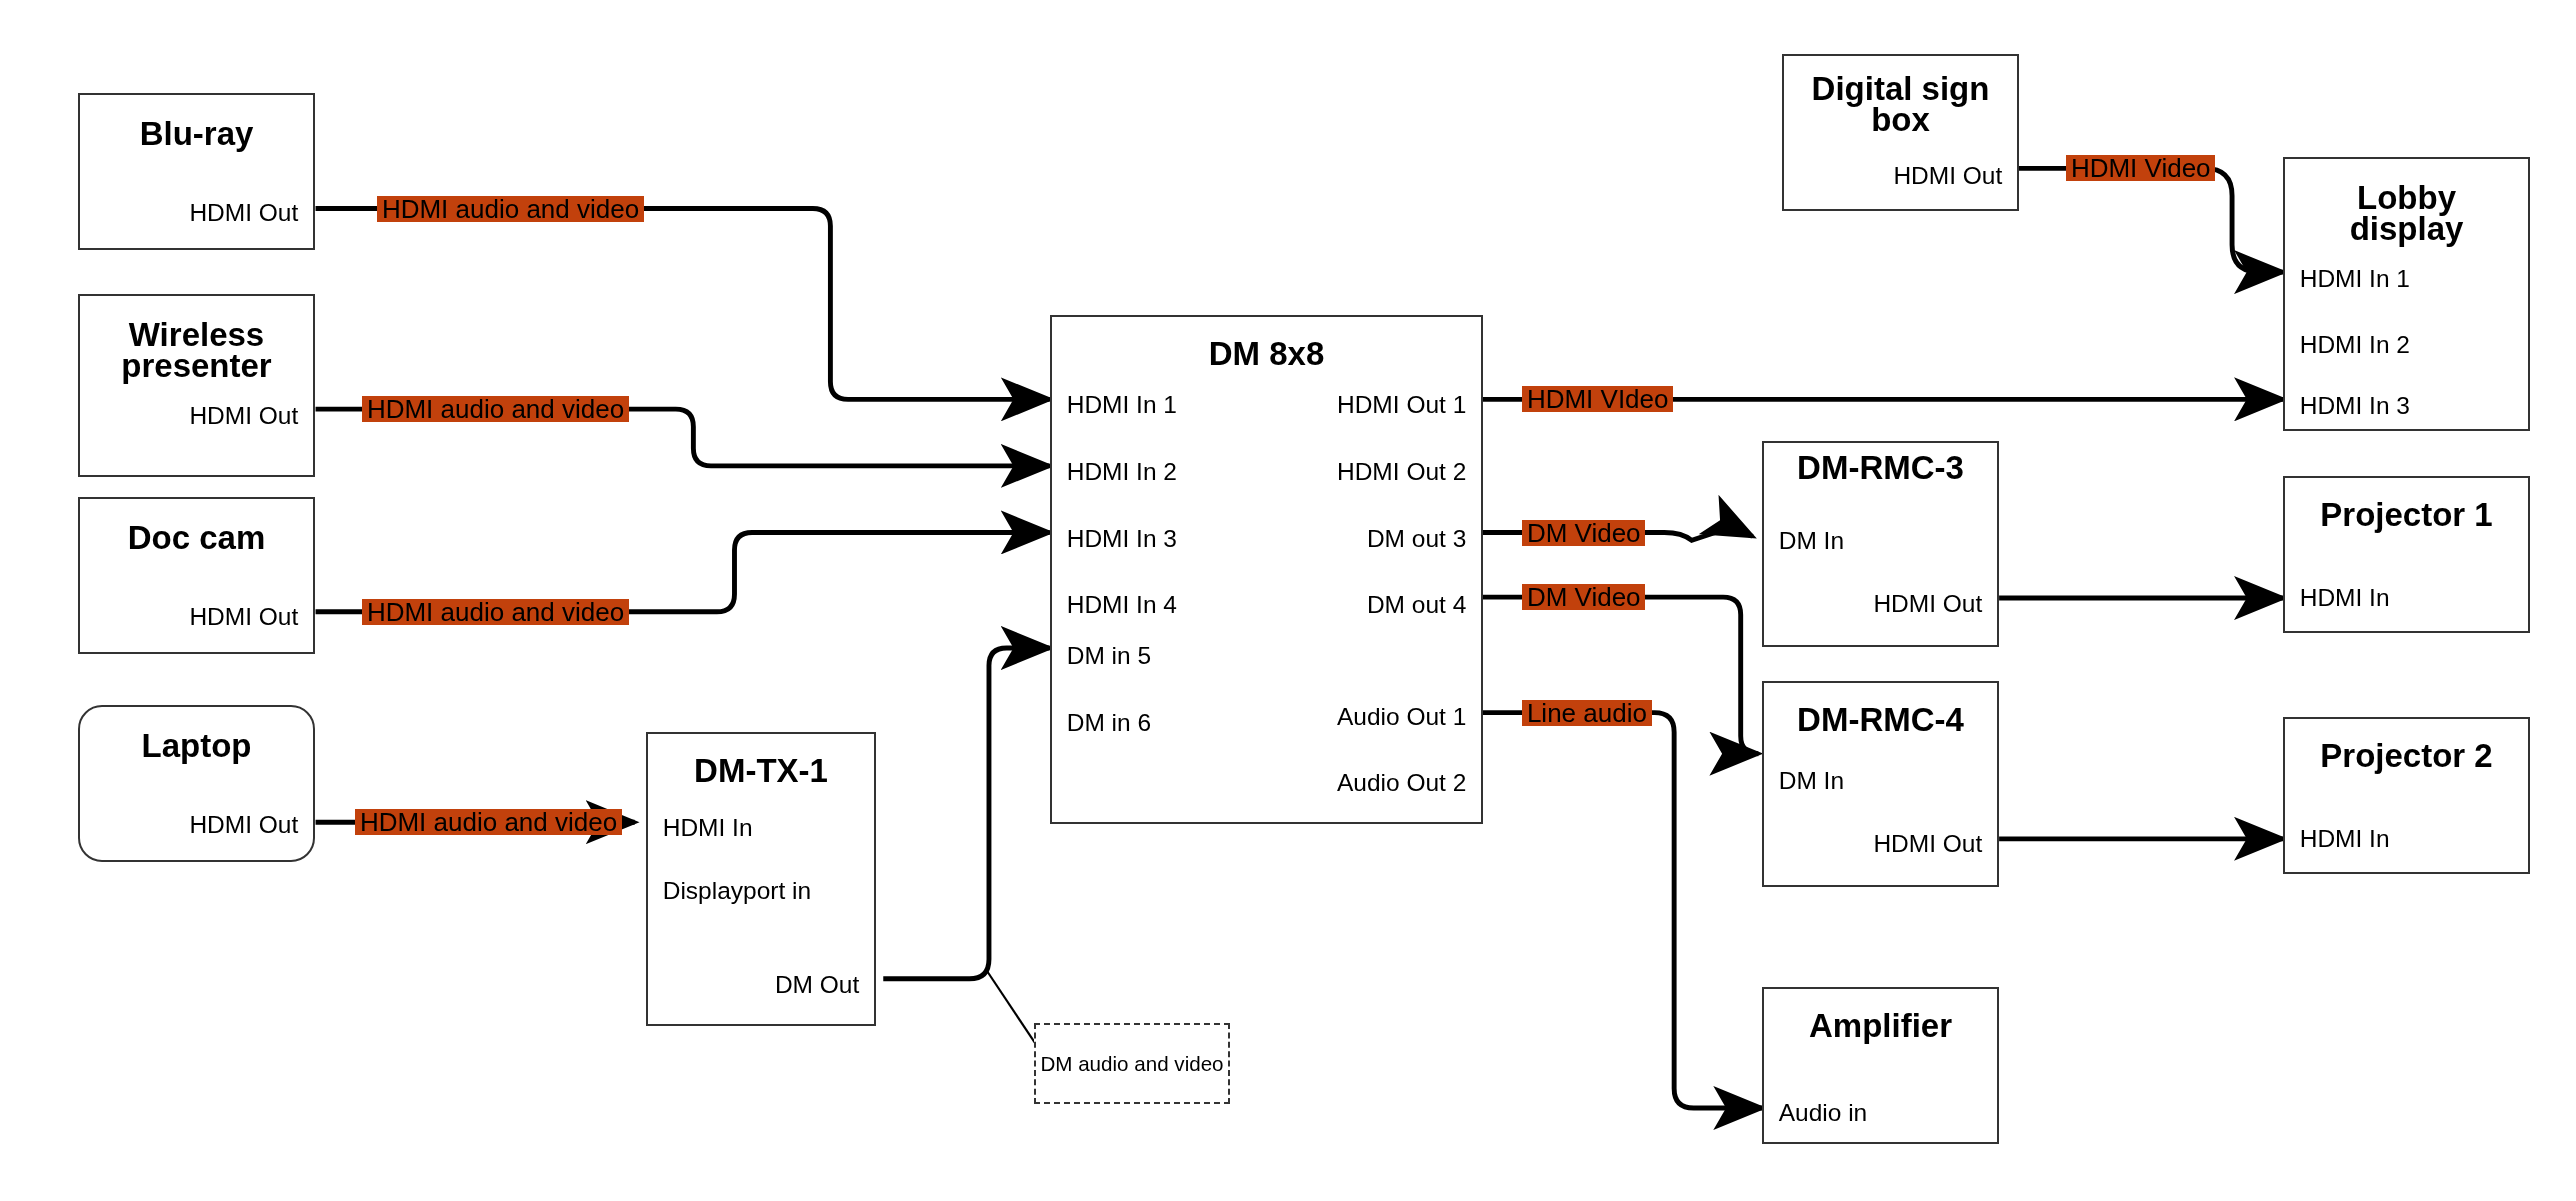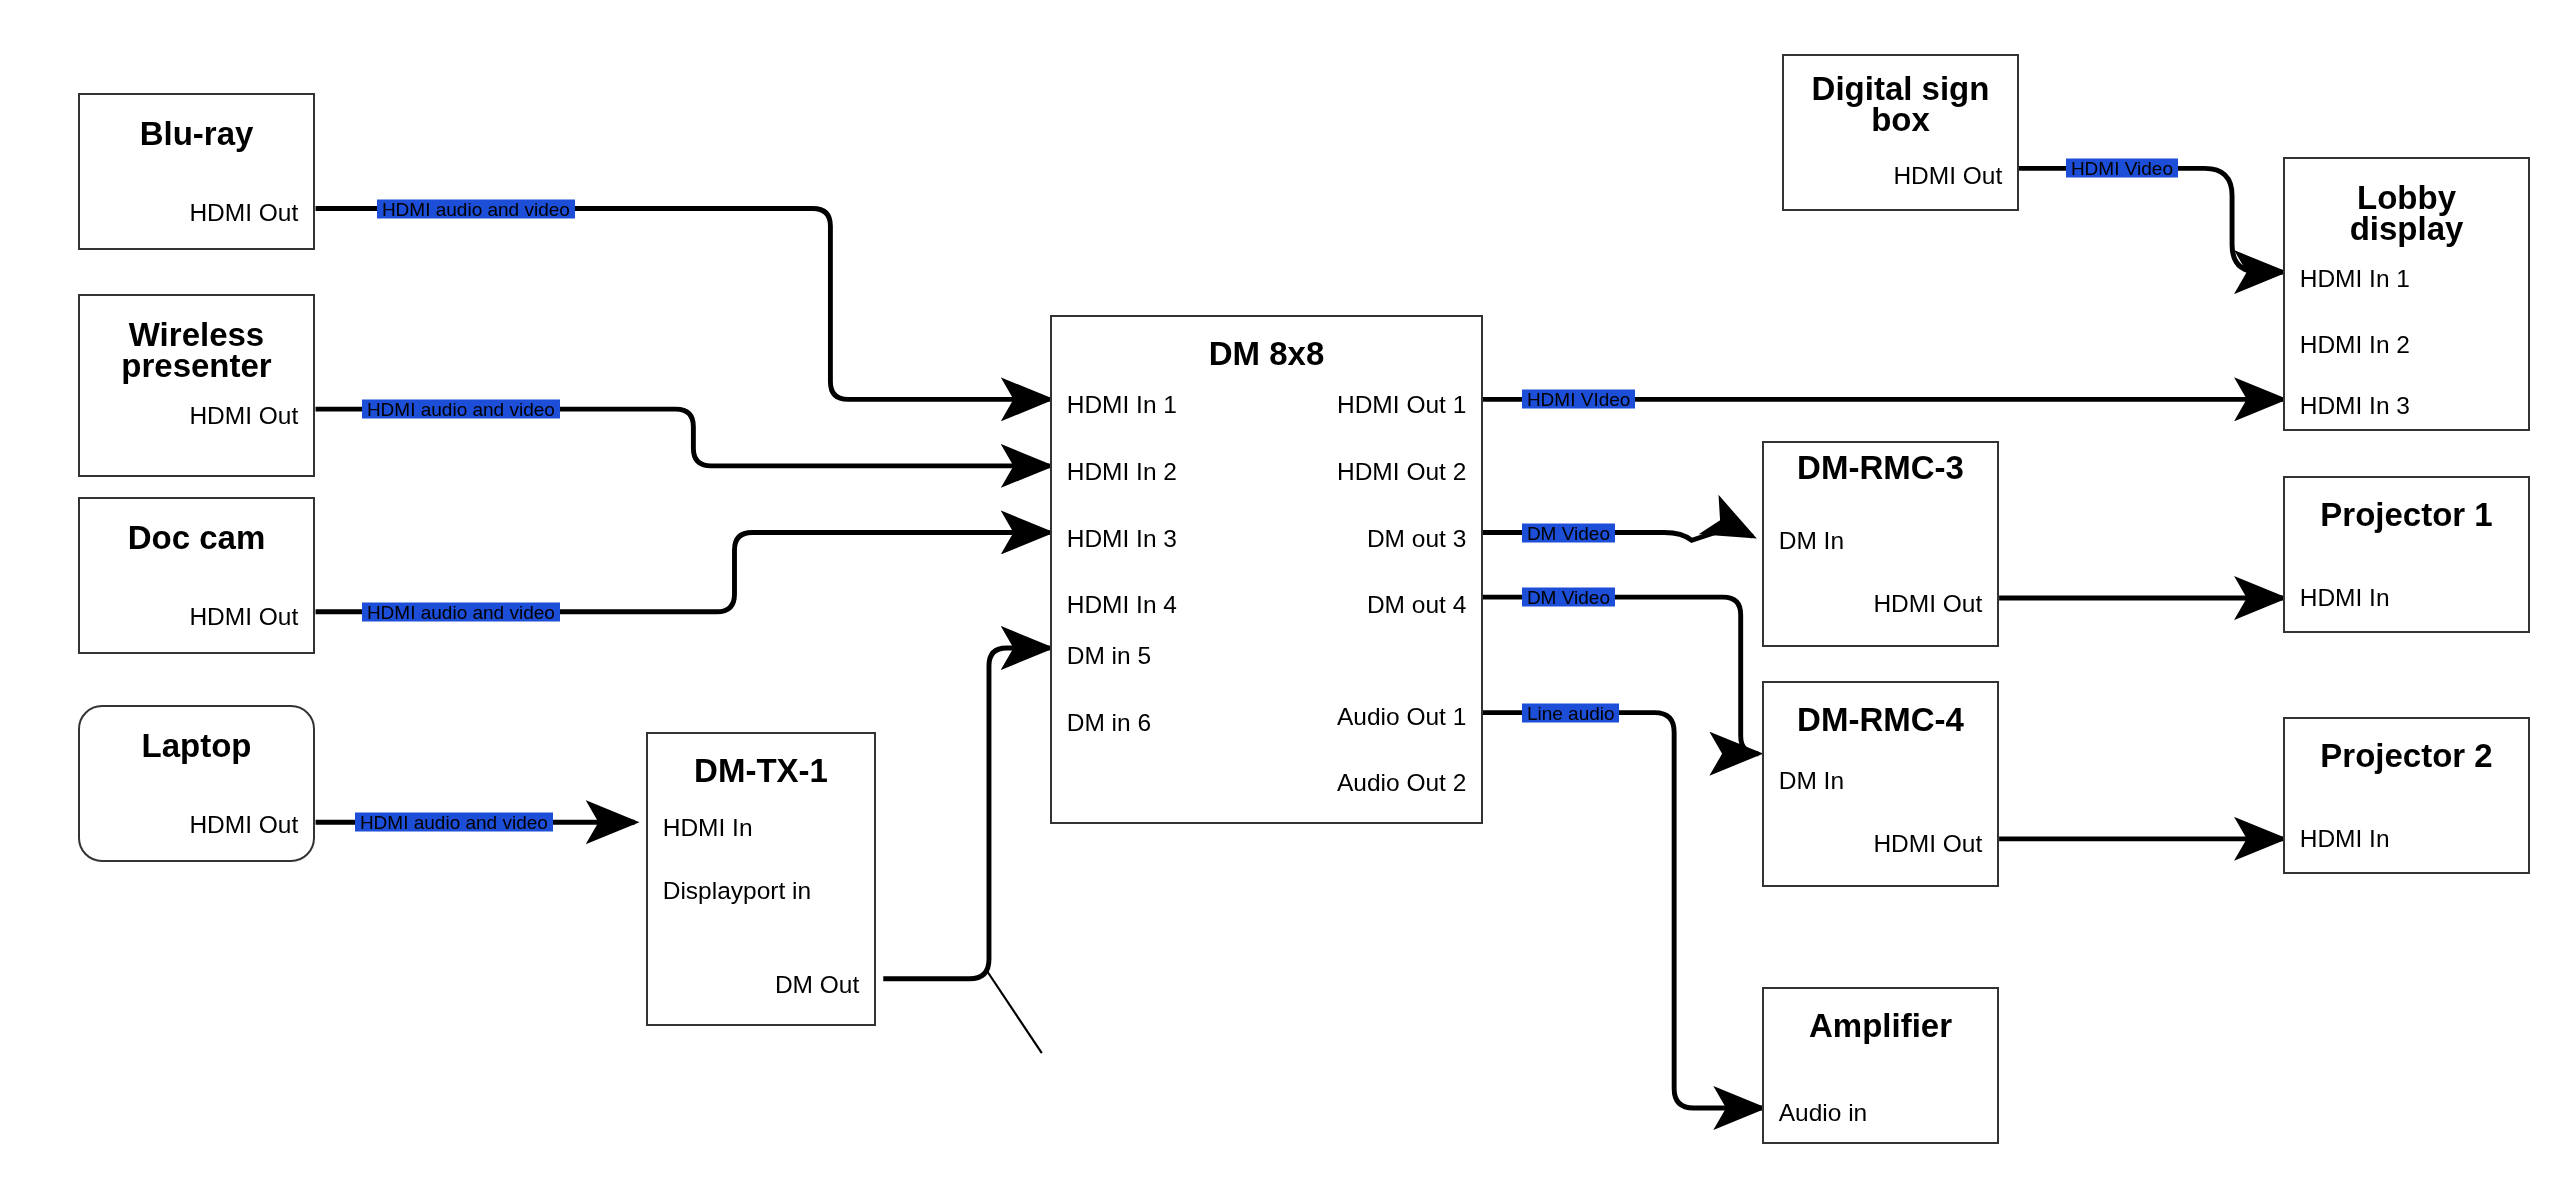--- a/index.html
+++ b/index.html
@@ -48,23 +48,23 @@
     position: absolute;
     font-size: 24.5px;
     color: #000000;
     white-space: nowrap;
     line-height: 1;
   }
   .port.left  { left: 14.7px; text-align: left; }
   .port.right { right: 14.7px; text-align: right; }
   .edge-label {
     position: absolute;
-    font-size: 19px;
-    color: #000000;
-    background: #1d4ed8;
+    font-size: 26px;
+    color: #000000;
+    background: #c2410c;
     white-space: nowrap;
     padding: 0 4.9px;
     z-index: 6;
     line-height: 1;
     transform: translateY(-50%);
   }
   .note-box {
     position: absolute;
     box-sizing: border-box;
     border: 2px dashed #333333;
@@ -216,15 +216,16 @@
   <div class="edge-label" style="left:1522px; top:399px;">HDMI VIdeo</div>
 
   <div class="edge-label" style="left:1522px; top:533px;">DM Video</div>
 
   <div class="edge-label" style="left:1522px; top:597px;">DM Video</div>
 
   <div class="edge-label" style="left:1522px; top:713px;">Line audio</div>
 
   <div class="edge-label" style="left:2066px; top:168px;">HDMI Video</div>
 
+  <div class="note-box" style="left:1034px; top:1023px; width:196px; height:81px;">DM audio and video</div>
 
 </div>
 
 
 </body></html>

